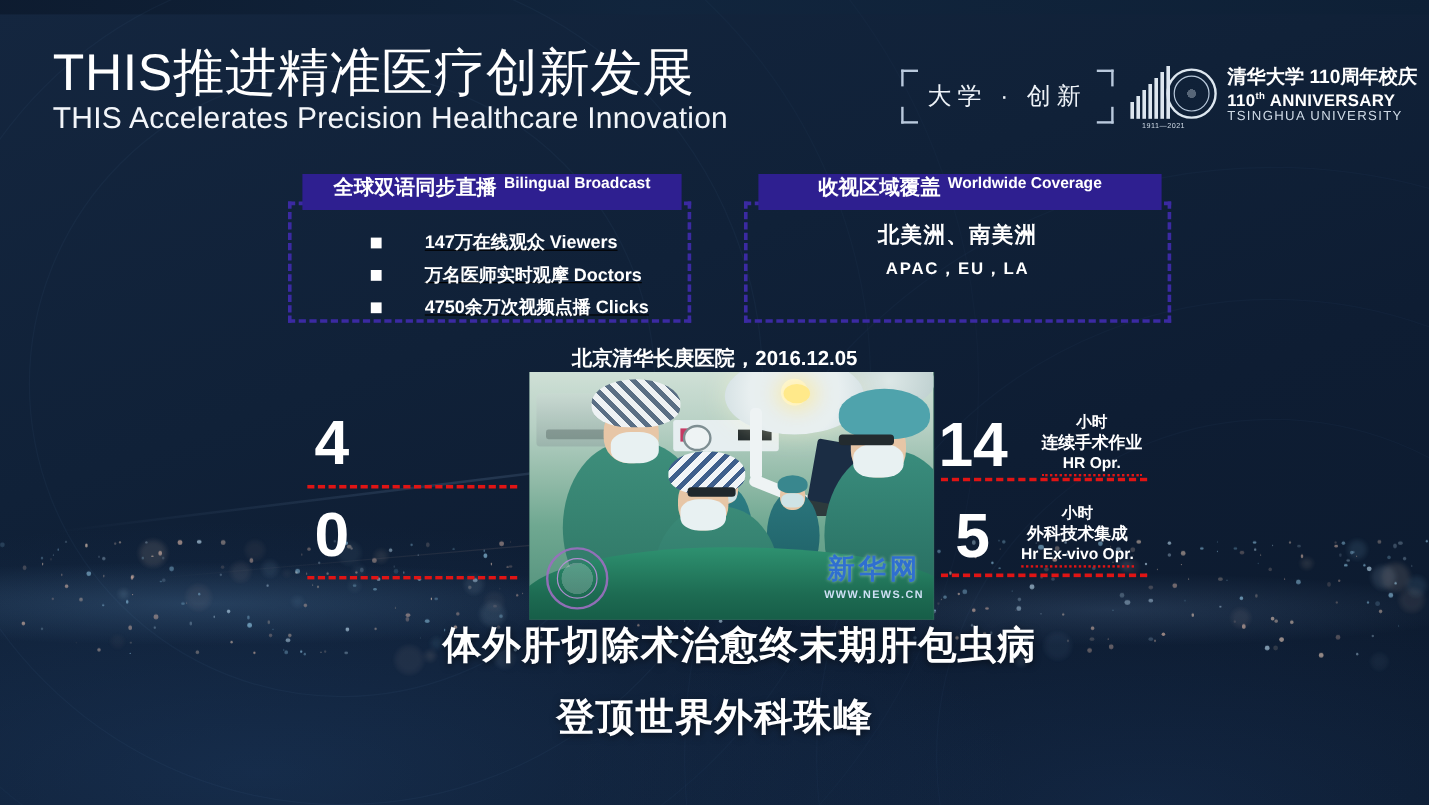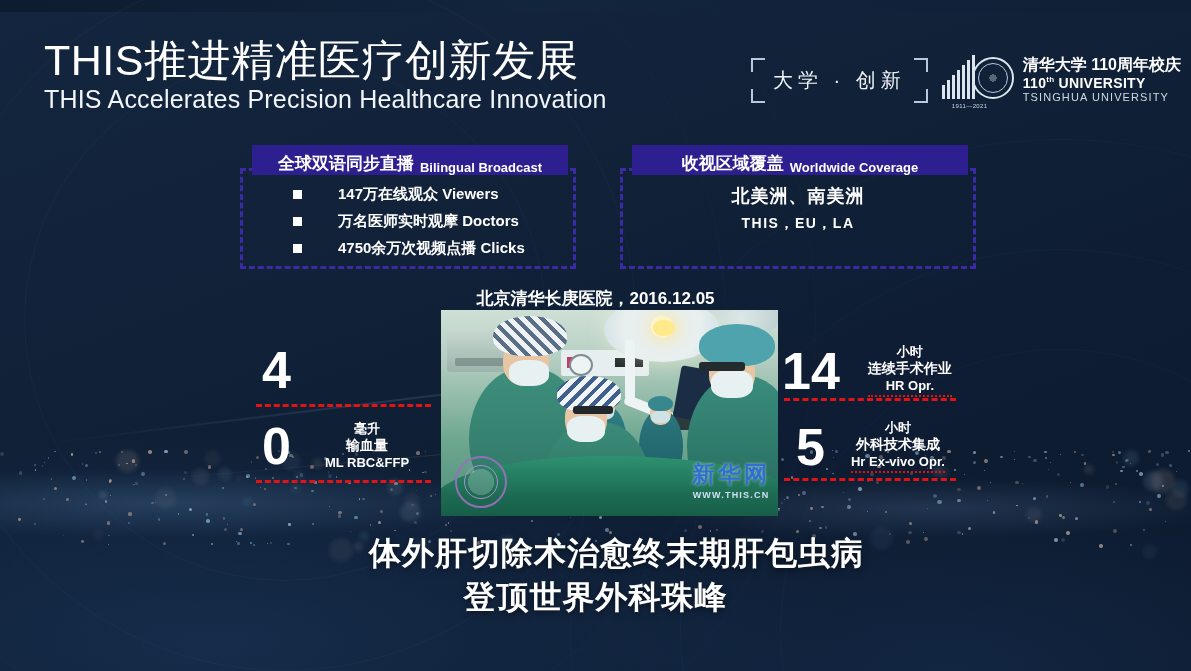--- a/index.html
+++ b/index.html
@@ -76,25 +76,25 @@
     letter-spacing:.4px;white-space:nowrap;}
   .brandtxt{color:#fff;line-height:1.18;}
   .brandtxt .l1{font-size:16px;font-weight:bold;white-space:nowrap;}
   .brandtxt .l2{font-size:14px;font-weight:bold;letter-spacing:.3px;white-space:nowrap;}
   .brandtxt .l2 sup{font-size:8px;}
   .brandtxt .l3{font-size:11px;color:#cfdae6;letter-spacing:1.1px;white-space:nowrap;}
 
   
   .panel{position:absolute;border:3px dashed #3b2aa2;}
   .panel .bar{position:absolute;left:9px;top:-26px;height:30px;background:#2e1f90;
-    display:flex;align-items:flex-end;justify-content:center;white-space:nowrap;}
+    display:flex;align-items:flex-start;justify-content:center;white-space:nowrap;}
   .panel .bar .cn{font-size:17px;font-weight:bold;color:#fff;}
   .panel .bar .en{font-size:13px;font-weight:bold;color:#fff;margin-left:6px;}
   .panel .body{position:absolute;left:0;right:0;top:6px;}
-  .bullets{list-style:none;margin:0;padding:0;}
+  .bullets{list-style:none;margin:16px;padding:0;text-decoration:underline;}
   .bullets li{display:flex;align-items:center;justify-content:flex-start;
     font-size:15px;font-weight:bold;color:#fff;margin:8px 0 8px 50px;}
   .bullets li .sq{width:9px;height:9px;background:#fff;margin-right:36px;flex:0 0 auto;}
   .regions{text-align:center;color:#fff;}
   .regions .r1,.regions .r2{font-size:18px;font-weight:bold;margin:7px 0;letter-spacing:1px;}
   .regions .r3{font-size:14px;font-weight:bold;letter-spacing:1.5px;margin-top:3px;}
 
   
   .photocap{position:absolute;left:0;right:0;top:287px;text-align:center;
     font-size:17px;font-weight:bold;color:#fff;}
@@ -154,21 +154,21 @@
   .stat .lbl .u{font-size:13px;font-weight:bold;}
   .stat .lbl .c{font-size:14px;font-weight:bold;}
   .stat .lbl .e{font-size:13px;font-weight:bold;}
   .rule{position:absolute;height:0;border-top:3px dashed #e01414;}
   .sp{border-bottom:2px dotted #e01414;padding-bottom:1px;}
 
   
   .b1,.b2{position:absolute;left:0;right:0;text-align:center;color:#fff;
     font-size:32px;font-weight:bold;letter-spacing:1px;
     text-shadow:0 2px 6px rgba(0,0,0,.55);}
-  .b1{top:532px;padding-left:42px;}
+  .b1{top:516px;padding-left:42px;}
   .b2{top:576px;}
   .b3{position:absolute;left:0;right:0;top:626px;text-align:center;color:#fff;
     font-size:24px;font-weight:bold;text-shadow:0 2px 6px rgba(0,0,0,.5);}
 </style>
 </head>
 <body>
 
 <div id="slide">
 
   <div class="topstrip"></div>
@@ -631,21 +631,21 @@
             <b style="height: 34px;"></b>
             <b style="height: 39px;"></b>
             <b style="height: 44px;"></b>
           </div>
         <div class="ring"></div>
         <div class="yrs">1911—2021</div>
       </div>
       <div class="brandtxt">
         <div class="l1">清华大学 110周年校庆</div>
         <div class="l2">
-          <span>110</span><sup>th</sup><span> UNIVERSITY</span>
+          <span>110</span><sup>th</sup><span> ANNIVERSARY</span>
         </div>
         <div class="l3">TSINGHUA UNIVERSITY</div>
       </div>
     </div>
   </div>
 
   <div class="panel" style="left:240px;top:168px;width:330px;height:95px;">
     <div class="bar" style="width:316px;">
       <span class="cn">全球双语同步直播</span>
       <span class="en">Bilingual Broadcast</span>
@@ -669,21 +669,21 @@
   </div>
 
   <div class="panel" style="left:620px;top:168px;width:350px;height:95px;">
     <div class="bar" style="width:336px;">
       <span class="cn">收视区域覆盖</span>
       <span class="en">Worldwide Coverage</span>
     </div>
     <div class="body">
       <div class="regions">
         <div class="r2">北美洲、南美洲</div>
-        <div class="r3">THIS，EU，LA</div>
+        <div class="r3">APAC，EU，LA</div>
       </div>
     </div>
   </div>
 
   <div class="photocap">北京清华长庚医院，2016.12.05</div>
   <div class="photo">
     <div class="ph-wall"></div>
     <div class="ph-eq"></div>
     <div class="ph-mon"></div>
     <div class="ph-gauge"></div>
@@ -720,36 +720,31 @@
     <div class="srg" style="left:246px;top:66px;width:110px;height:128px;background:linear-gradient(180deg,#3a8d7d,#266b5e);"></div>
     <div class="face" style="left:268px;top:38px;width:46px;height:50px;"></div>
     <div class="cap" style="left:258px;top:14px;width:76px;height:42px;background:#4fa3ac;"></div>
     <div class="mask" style="left:270px;top:60px;width:42px;height:28px;"></div>
     <div style="position:absolute;left:258px;top:52px;width:46px;height:9px;background:#232b2f;border-radius:3px;"></div>
 
     <div class="ph-drape"></div>
     <div class="ph-seal"></div>
     <div class="ph-wm">
       <div class="c">新华网</div>
-      <div class="u">WWW.THIS.CN</div>
+      <div class="u">WWW.NEWS.CN</div>
     </div>
   </div>
 
   <div class="stat" style="left:262px;top:344px;">
     <div class="num">4</div>
   </div>
   <div class="rule" style="left:256px;top:404px;width:175px;"></div>
 
   <div class="stat" style="left:262px;top:420px;">
     <div class="num">0</div>
-    <div class="lbl" style="margin-left:34px;">
-      <div class="u">毫升</div>
-      <div class="c">输血量</div>
-      <div class="e">ML RBC&amp;FFP</div>
-    </div>
   </div>
   <div class="rule" style="left:256px;top:480px;width:175px;"></div>
 
   <div class="stat" style="left:782px;top:344px;">
     <div class="num">14</div>
     <div class="lbl" style="margin-left:28px;">
       <div class="u">小时</div>
       <div class="c">连续手术作业</div>
       <div class="e sp">HR Opr.</div>
     </div>

